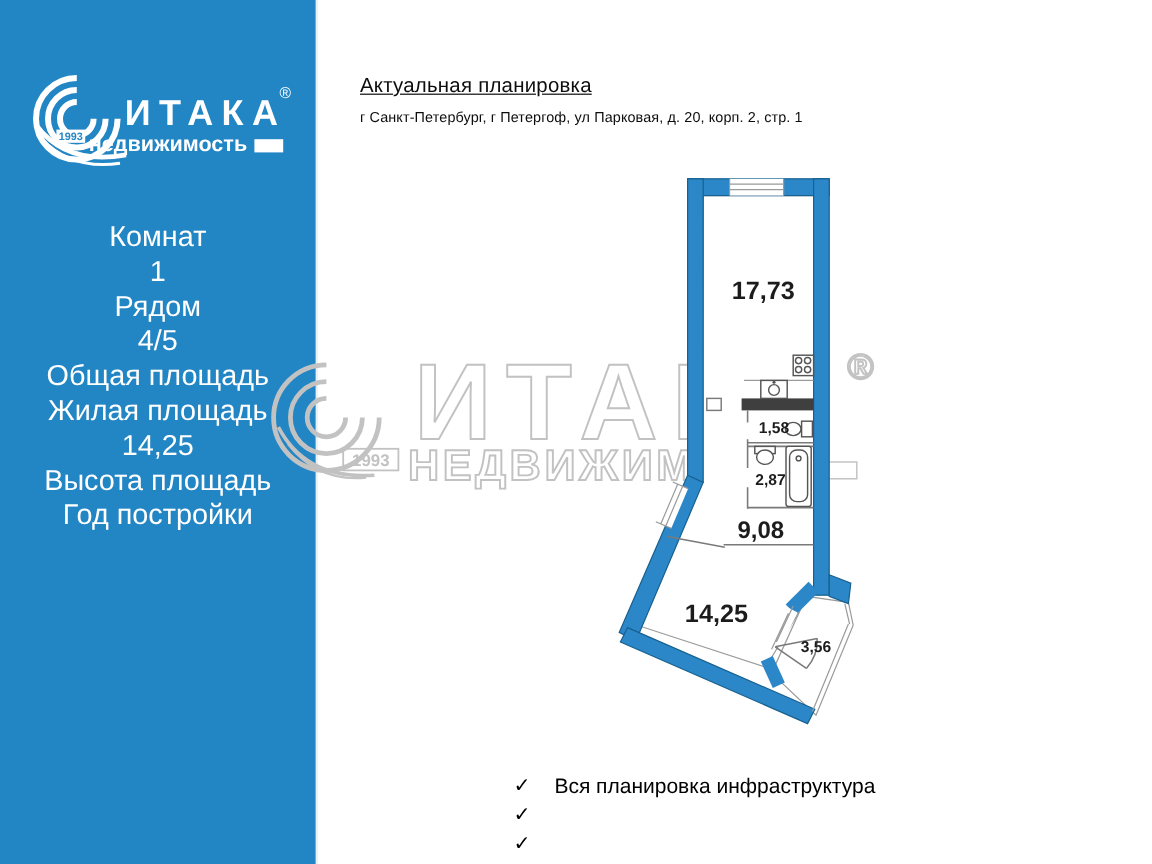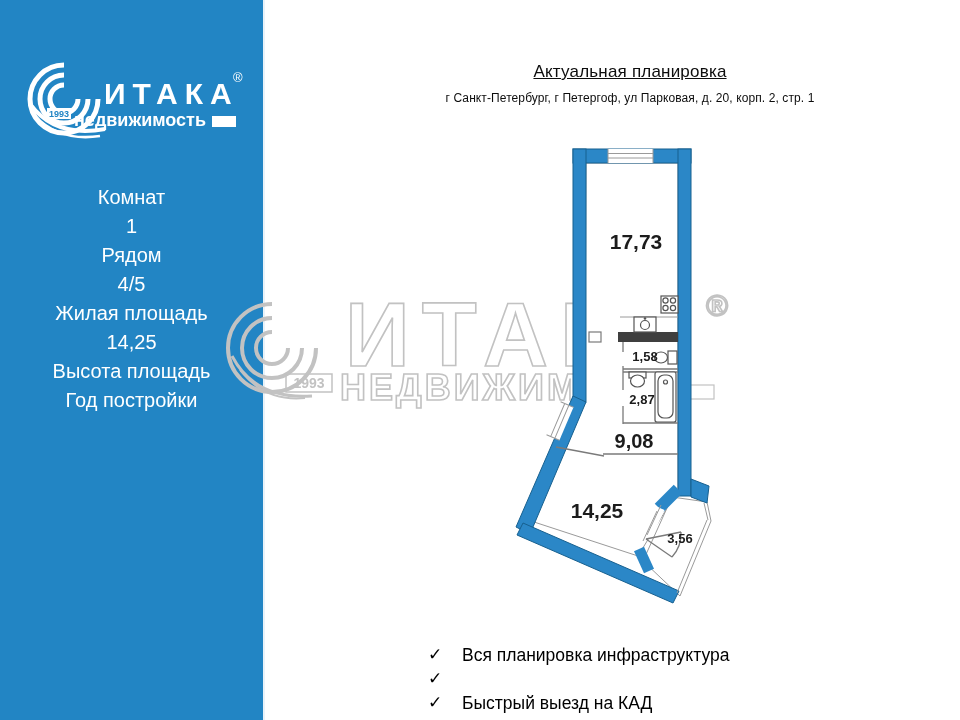--- a/index.html
+++ b/index.html
@@ -3,23 +3,23 @@
 <meta charset="utf-8">
 <style>
   html,body{margin:0;padding:0;background:#fff;}
   #stage{position:relative;width:960px;height:720px;overflow:hidden;background:#fff;
          font-family:"Liberation Sans",sans-serif;}
   
   #sidebar{position:absolute;left:0;top:0;width:263px;height:720px;background:#2285c4;z-index:0;
            border-right:2px solid #e8f2f9;}
   #logo{position:absolute;left:0;top:0;width:263px;height:150px;}
   #stats{position:absolute;left:0;top:183px;width:263px;text-align:center;color:#fff;
-         font-size:20px;line-height:29px;font-weight:400;}
+         font-size:24px;line-height:29px;font-weight:400;}
   
-  #hdr{position:absolute;left:300px;top:62px;width:660px;text-align:center;color:#0d0d0d;z-index:2;}
+  #hdr{position:absolute;left:300px;top:62px;width:660px;text-align:left;color:#0d0d0d;z-index:2;}
   #hdr .t{font-size:17px;text-decoration:underline;letter-spacing:.2px;}
   #hdr .a{font-size:12px;margin-top:9px;letter-spacing:.1px;}
   
   #wm{position:absolute;left:225px;top:275px;width:525px;height:135px;z-index:1;}
   #plan{position:absolute;left:500px;top:135px;width:225px;height:485px;z-index:2;}
   
   #feat{position:absolute;left:428px;top:643px;width:520px;z-index:2;color:#000;}
   #feat .row{display:flex;align-items:flex-start;font-size:17.5px;line-height:24px;font-weight:500;}
   #feat .ck{width:34px;flex:0 0 34px;font-size:17px;}
   .wmtxt{fill:none;stroke:#c2c2c2;stroke-width:1.6;font-weight:bold;}
@@ -48,20 +48,21 @@
       <text x="233" y="82" font-size="13" fill="#ffffff">®</text>
       <text x="74" y="126" font-size="18" font-weight="bold" fill="#ffffff">недвижимость</text>
       <rect x="212" y="116" width="24" height="11" fill="#ffffff"></rect>
     </svg>
 
     <div id="stats">
       <div>Комнат</div>
       <div>1</div>
       <div>Рядом</div>
       <div>4/5</div>
+      <div>Общая площадь</div>
       <div>Жилая площадь</div>
       <div>14,25</div>
       <div>Высота площадь</div>
       <div>Год постройки</div>
     </div>
   </div>
 
   <div id="hdr">
     <div class="t">Актуальная планировка</div>
     <div class="a">г Санкт-Петербург, г Петергоф, ул Парковая, д. 20, корп. 2, стр. 1</div>
@@ -163,17 +164,16 @@
   <div id="feat">
     <div class="row">
       <span class="ck">✓</span>
       <span>Вся планировка инфраструктура</span>
     </div>
     <div class="row">
       <span class="ck">✓</span>
     </div>
     <div class="row">
       <span class="ck">✓</span>
-      <span>Быстрый выезд на КАД</span>
     </div>
   </div>
 
 </div>
 
 </body></html>

